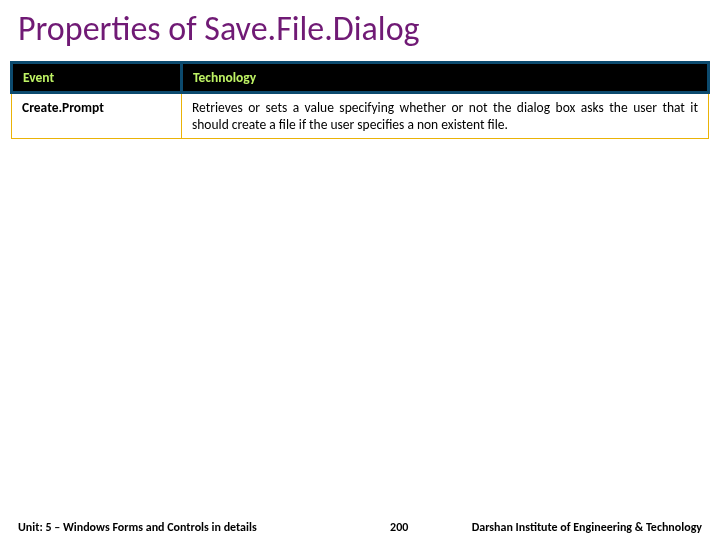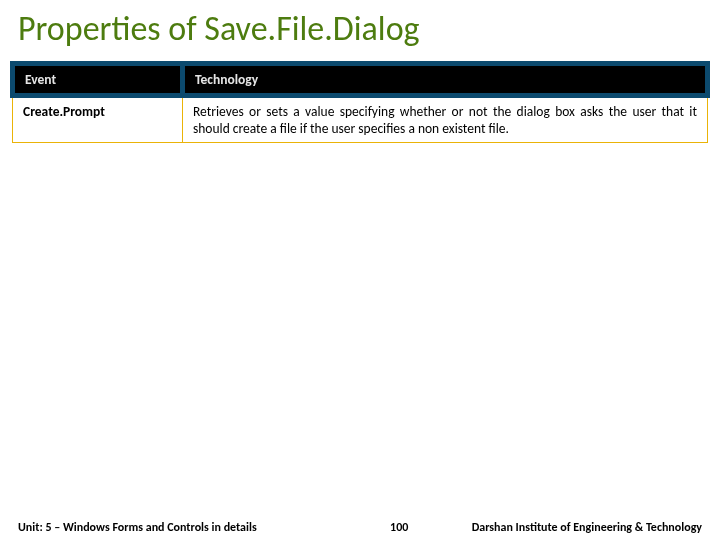--- a/index.html
+++ b/index.html
@@ -7,38 +7,38 @@
       width: 720px;
       height: 540px;
       font-family: Calibri, Arial, sans-serif;
       background: #fff;
       position: relative;
       overflow: hidden;
     }
     .title {
       font-size: 34px;
       font-weight: 400;
-      color: #4d7c0f;
+      color: #701a75;
       padding: 8px 18px 12px 18px;
     }
     .table-wrap {
       padding: 0 10px;
     }
     table {
       width: 100%;
       border-collapse: collapse;
       font-size: 13.5px;
     }
     th {
       background: #000;
-      color: #e5e5e5;
+      color: #bef264;
       text-align: left;
       font-weight: 700;
       padding: 5px 10px;
-      border: 5px solid #0c4a6e;
+      border: 3px solid #0c4a6e;
     }
     td {
       border: 1px solid #eab308;
       padding: 5px 10px;
       vertical-align: top;
       text-align: justify;
     }
     td.prop {
       font-weight: 700;
       width: 170px;
@@ -75,15 +75,15 @@
       <tr>
         <td class="prop">Create.Prompt</td>
         <td>Retrieves or sets a value specifying whether or not the dialog box asks the user that it should create a file if the user specifies a non existent file.</td>
       </tr>
     </tbody>
   </table>
 </div>
 
 <div class="footer">
   <div class="unit">Unit: 5 – Windows Forms and Controls in details</div>
-  <div class="page">100</div>
+  <div class="page">200</div>
   <div class="inst">Darshan Institute of Engineering &amp; Technology</div>
 </div>
 
 </body></html>

